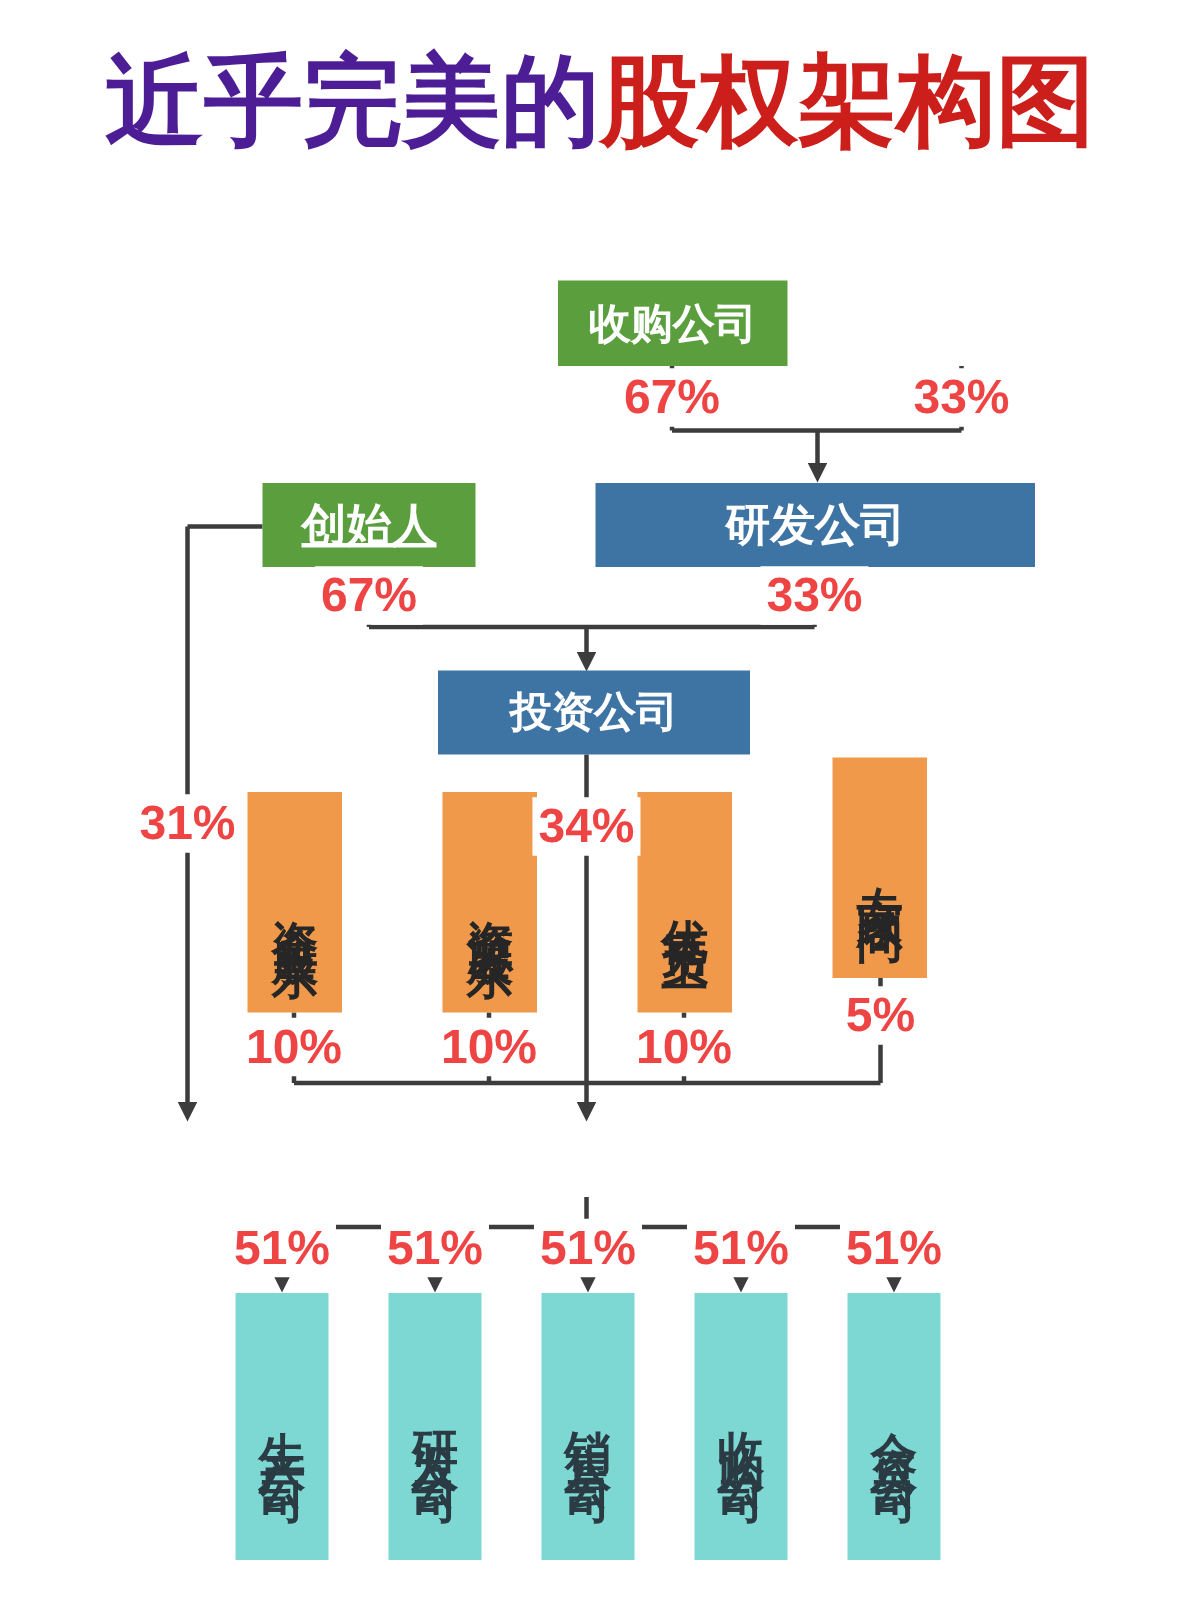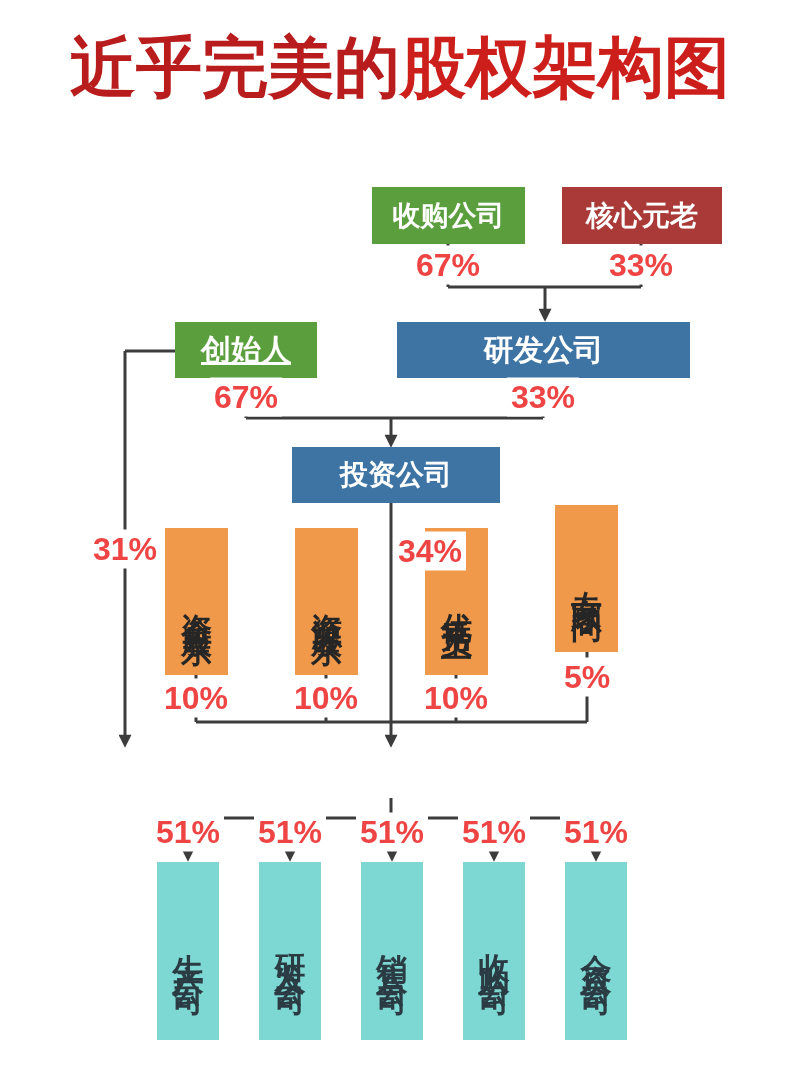--- a/index.html
+++ b/index.html
@@ -5,21 +5,21 @@
   html,body{margin:0;padding:0;background:#ffffff;}
   .canvas{
     position:relative;width:800px;height:1067px;background:#ffffff;
     font-family:"Liberation Sans","DejaVu Sans",sans-serif;overflow:hidden;
   }
   .title{
     position:absolute;left:0;top:30px;width:800px;text-align:center;
     font-size:66px;font-weight:900;line-height:1.15;letter-spacing:0px;margin:0;
     white-space:nowrap;
   }
-  .title .t-black{color:#b91c1c;text-align:center;}
+  .title .t-black{color:#4c1d95;text-align:center;}
   .title .t-red{color:var(--title-red,#CC1F1B);}
   .conn{position:absolute;left:0;top:0;}
   .conn line{stroke:var(--line,#3C3C3C);stroke-width:3;}
   .node{
     position:absolute;display:flex;align-items:center;justify-content:center;
     color:#ffffff;font-weight:bold;text-align:center;
   }
   .bg-green{background:var(--green,#5B9E3D);}
   .bg-brick{background:var(--brick-red,#A93A38);}
   .bg-blue{background:var(--blue,#3E74A4);}
@@ -83,21 +83,20 @@
     <line x1="391" y1="798" x2="391" y2="818"></line>
     <line x1="188" y1="818" x2="596" y2="818"></line>
     <line x1="188" y1="818" x2="188" y2="850" marker-end="url(#arrow)"></line>
     <line x1="290" y1="818" x2="290" y2="850" marker-end="url(#arrow)"></line>
     <line x1="392" y1="818" x2="392" y2="850" marker-end="url(#arrow)"></line>
     <line x1="494" y1="818" x2="494" y2="850" marker-end="url(#arrow)"></line>
     <line x1="596" y1="818" x2="596" y2="850" marker-end="url(#arrow)"></line>
   </svg>
 
   <div class="node bg-green fs28" style="left:372px;top:187px;width:153px;height:57px;">收购公司</div>
-  <div class="node bg-brick fs28" style="left:562px;top:187px;width:160px;height:57px;">核心元老</div>
 
   <div class="node bg-green fs30" style="left:175px;top:322px;width:142px;height:56px;text-decoration:underline;">创始人</div>
   <div class="node bg-blue fs30" style="left:397px;top:322px;width:293px;height:56px;">研发公司</div>
 
   <div class="node bg-blue fs28" style="left:292px;top:447px;width:208px;height:56px;">投资公司</div>
 
   <div class="v-box bg-orange v-orange" style="left:165px;top:528px;width:63px;height:147px;">
     <span>资金股东</span>
     </div>
   <div class="v-box bg-orange v-orange" style="left:295px;top:528px;width:63px;height:147px;">
@@ -125,21 +124,21 @@
     </div>
   <div class="v-box bg-teal v-teal" style="left:565px;top:862px;width:62px;height:178px;">
     <span>合资公司</span>
     </div>
 
   <div class="pct" style="left:448px;top:265px;">67%</div>
   <div class="pct" style="left:641px;top:265px;">33%</div>
   <div class="pct" style="left:246px;top:397px;">67%</div>
   <div class="pct" style="left:543px;top:397px;">33%</div>
   <div class="pct" style="left:125px;top:549px;">31%</div>
-  <div class="pct" style="left:391px;top:551px;margin-left:39px;">34%</div>
+  <div class="pct" style="left:391px;top:551px;">34%</div>
   <div class="pct" style="left:196px;top:698px;">10%</div>
   <div class="pct" style="left:326px;top:698px;">10%</div>
   <div class="pct" style="left:456px;top:698px;">10%</div>
   <div class="pct" style="left:587px;top:677px;">5%</div>
   <div class="pct" style="left:188px;top:832px;">51%</div>
   <div class="pct" style="left:290px;top:832px;">51%</div>
   <div class="pct" style="left:392px;top:832px;">51%</div>
   <div class="pct" style="left:494px;top:832px;">51%</div>
   <div class="pct" style="left:596px;top:832px;">51%</div>
 

